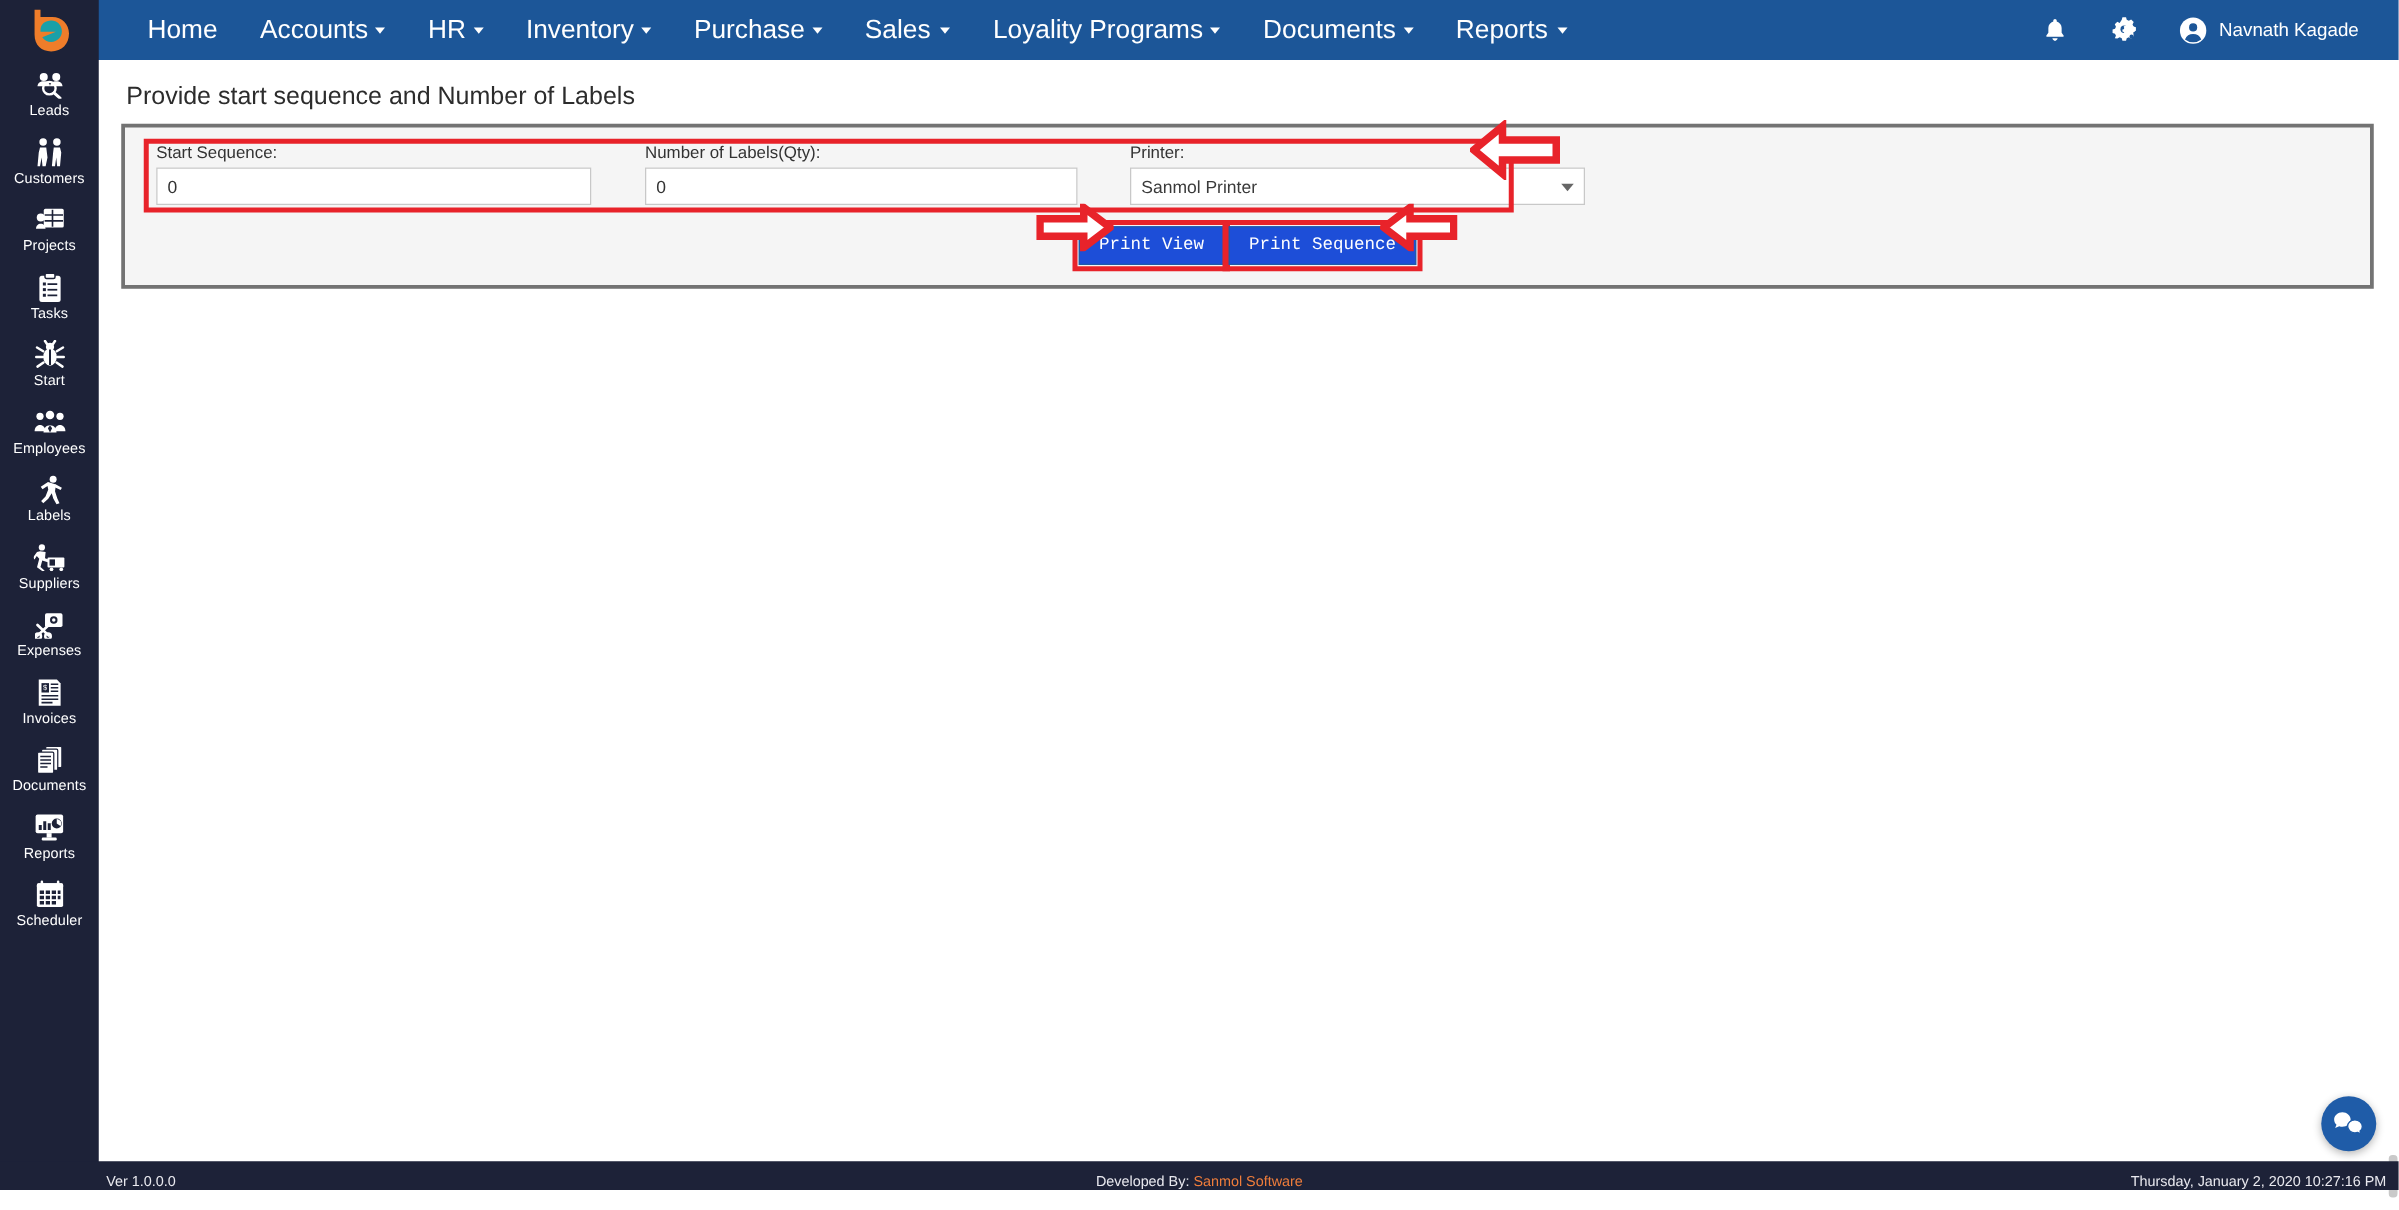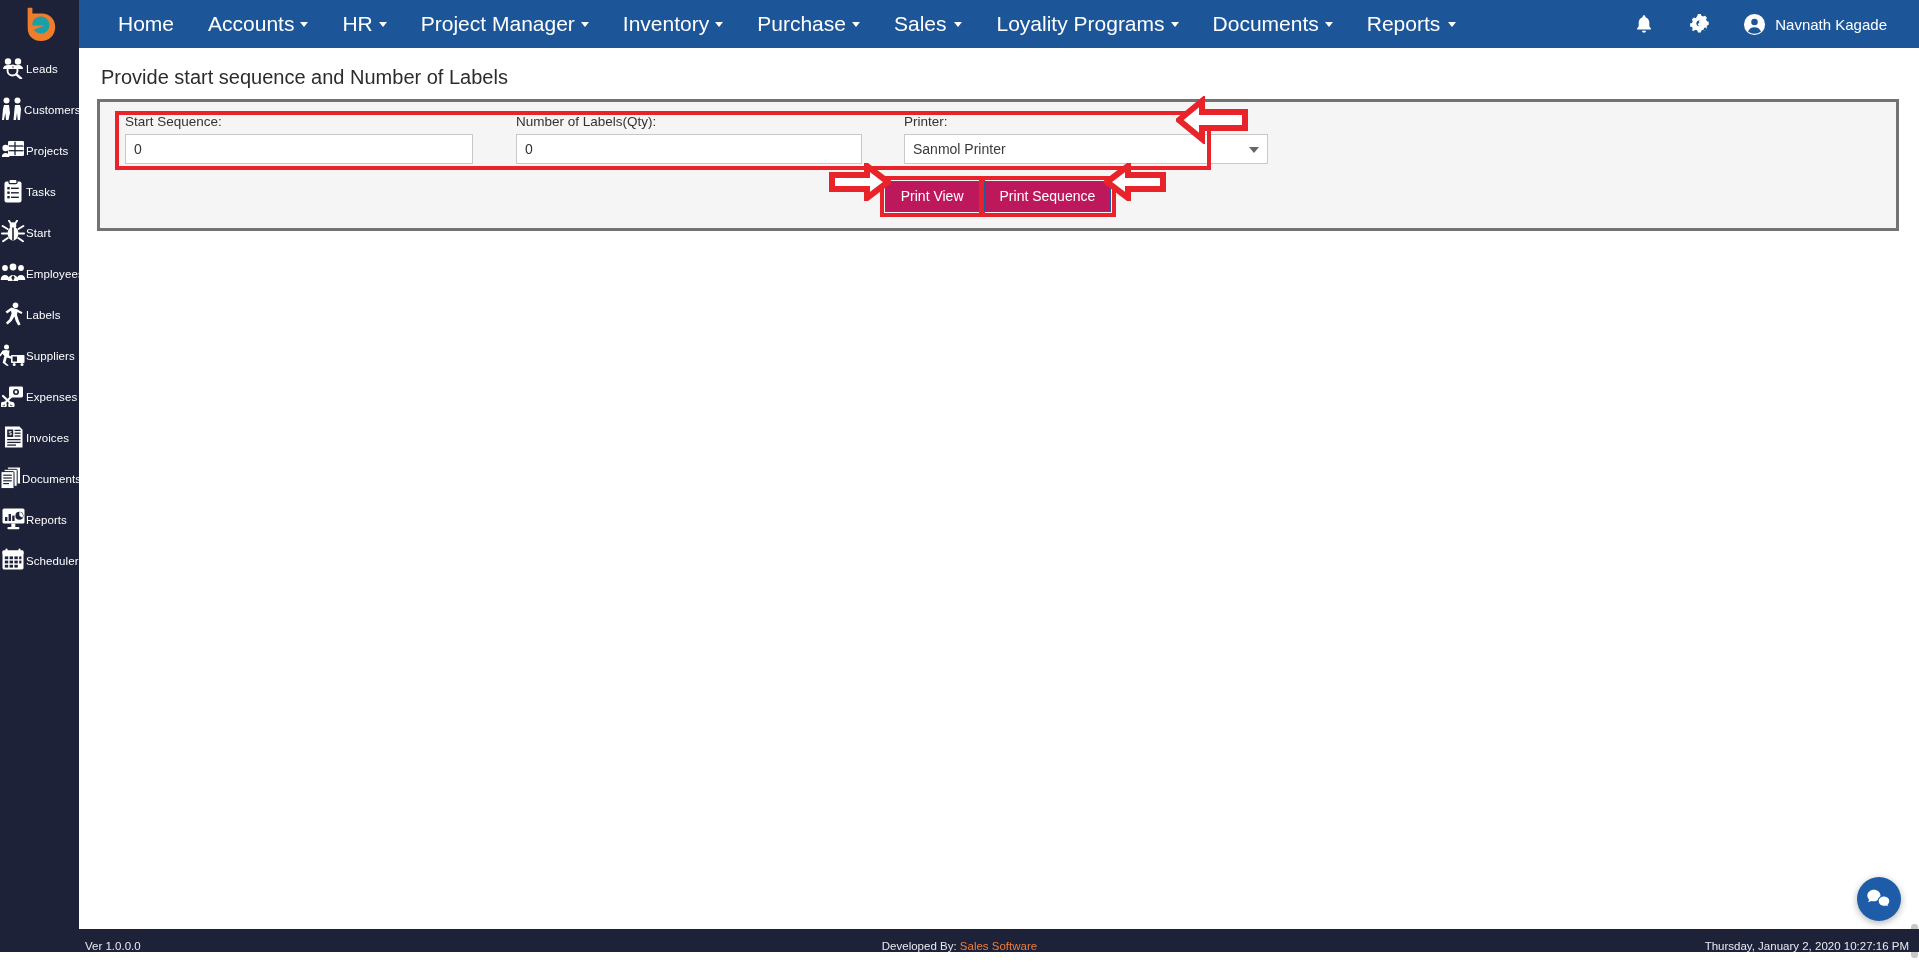--- a/index.html
+++ b/index.html
@@ -94,21 +94,21 @@
     width: 79px;
     height: 945px;
     background: #1d2238;
     padding-top: 48px;
     z-index: 10;
   }
   .side-item {
     width: 79px;
     padding: 7px 0 6px 0;
     display: flex;
-    flex-direction: row;
+    flex-direction: column;
     align-items: center;
     cursor: pointer;
     color: #ffffff;
   }
   .side-ico {
     height: 25px; width: 26px;
     display: flex; align-items: center; justify-content: center;
     margin-bottom: 3px;
   }
   .side-ico svg { display: block; }
@@ -208,25 +208,25 @@
   }
 
   .btn-row {
     display: flex;
     justify-content: center;
     align-items: center;
     margin-top: 17px;
     gap: 4px;
   }
   .btn {
-    background: #be185d;
+    background: #1d4ed8;
     color: #ffffff;
     border: 1px solid #1f5ca8;
     font-size: 14px;
-    font-family: Liberation Sans, sans-serif;
+    font-family: Liberation Mono, monospace;
     padding: 7px 15px 8px 15px;
     cursor: pointer;
     line-height: 1;
     white-space: nowrap;
   }
   .btn-wrap { position: relative; }
   .btn-wrap .hl-btn {
     position: absolute;
     left: -5px; top: -5px; right: -5px; bottom: -5px;
     border: 4px solid #e8232a;
@@ -315,24 +315,20 @@
     <div class="nav-items">
       <div class="nav-item">
           <span>Home</span>
         </div>
       <div class="nav-item">
           <span>Accounts</span>
           <span class="caret"></span>
         </div>
       <div class="nav-item">
           <span>HR</span>
-          <span class="caret"></span>
-        </div>
-      <div class="nav-item">
-          <span>Project Manager</span>
           <span class="caret"></span>
         </div>
       <div class="nav-item">
           <span>Inventory</span>
           <span class="caret"></span>
         </div>
       <div class="nav-item">
           <span>Purchase</span>
           <span class="caret"></span>
         </div>
@@ -670,18 +666,18 @@
     <svg width="24" height="22" viewBox="0 0 24 22">
       <path d="M13.5 7.5c0 3.2-3 5.8-6.6 5.8-.9 0-1.7-.1-2.5-.4l-3.3 1.4 1.1-2.6C1.1 10.7.3 9.2.3 7.5.3 4.3 3.3 1.7 6.9 1.7s6.6 2.6 6.6 5.8z" fill="#fff"></path>
       <path d="M22.9 13.1c0 1.5-.7 2.8-1.8 3.8l.9 2.3-2.9-1.2c-.7.2-1.4.3-2.2.3-3.2 0-5.8-2.3-5.8-5.2s2.6-5.2 5.8-5.2 6 2.3 6 5.2z" fill="#fff" stroke="#1f5ca8" stroke-width="1.1"></path>
     </svg>
   </div>
 
   <div class="footer">
     <span class="ver">Ver 1.0.0.0</span>
     <span class="dev">
       <span>Developed By:</span>
-      <a>Sales Software</a>
+      <a>Sanmol Software</a>
     </span>
     <span class="ts">Thursday, January 2, 2020 10:27:16 PM</span>
   </div>
 
 </div>
 
 </body></html>

